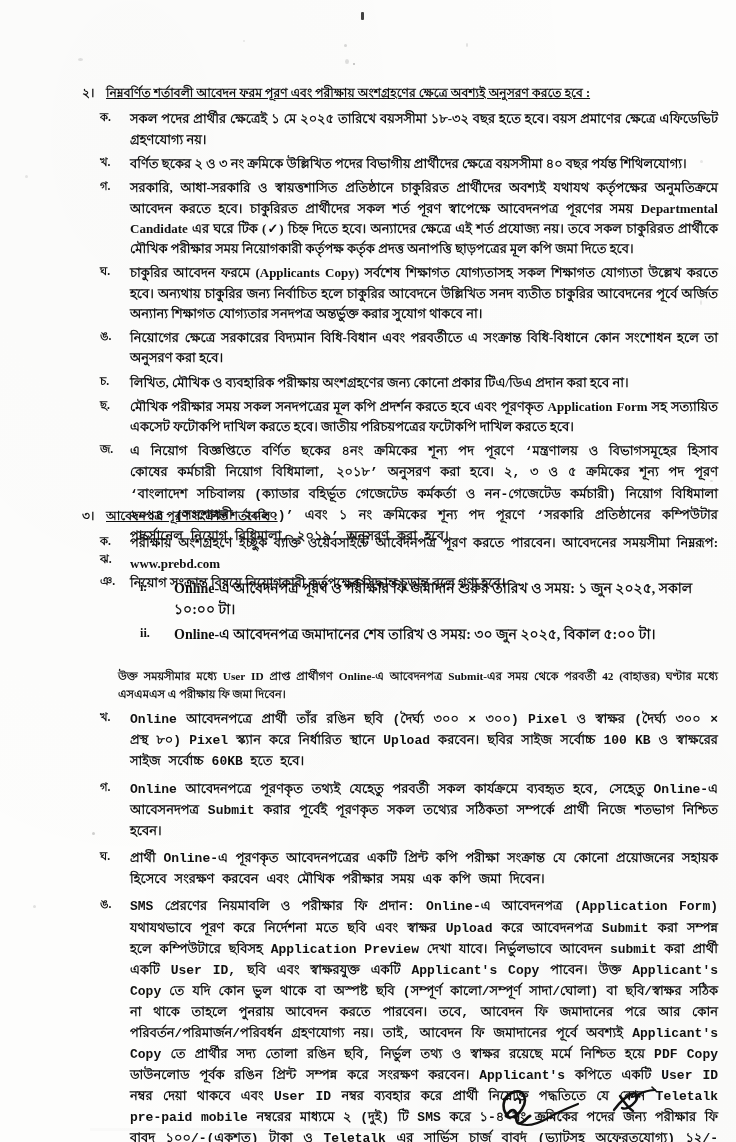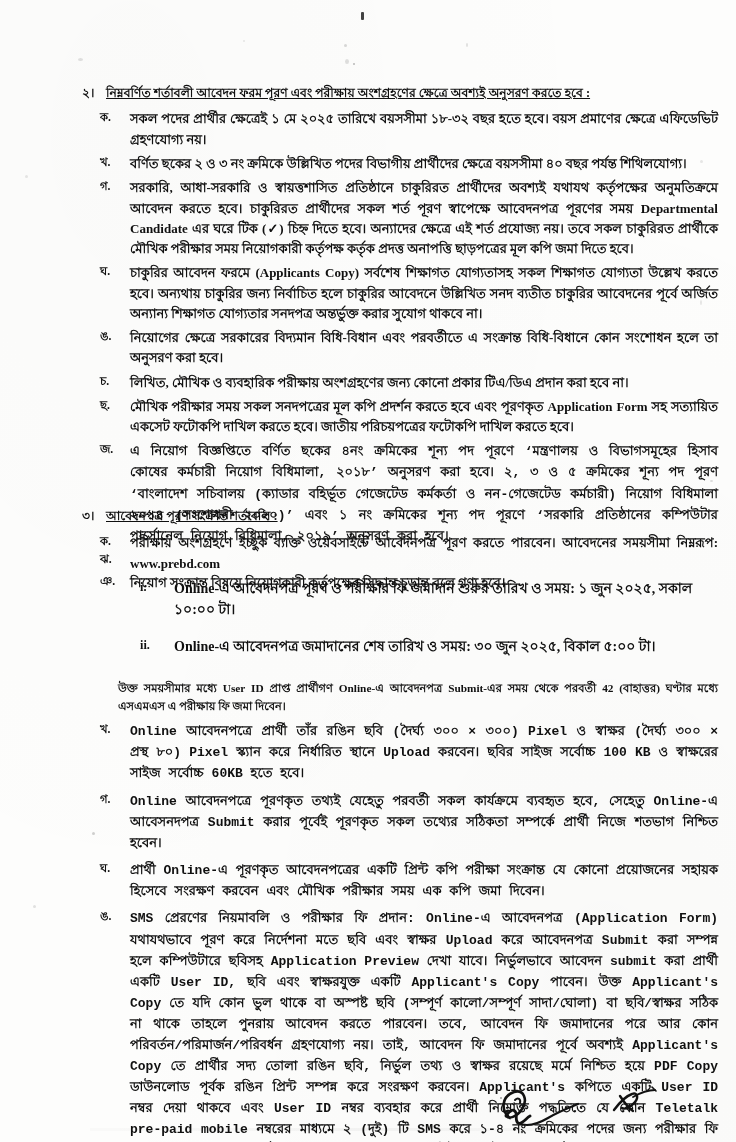--- a/index.html
+++ b/index.html
@@ -98,21 +98,21 @@
     font-weight: 600;
   }
   .item-body.loose { line-height: 1.62; font-family: Liberation Mono, monospace; }
 
   
   .subitem {
     display: flex;
     align-items: flex-start;
     padding-left: 140px;
     padding-right: 18px;
-    margin-top: 16px;
+    margin-top: 4px;
   }
   .subitem-mark {
     flex: 0 0 auto;
     width: 34px;
     font-size: 12.2px;
     font-weight: 700;
     line-height: 1.5;
     font-family: "Liberation Serif", serif;
   }
   .subitem-body {

